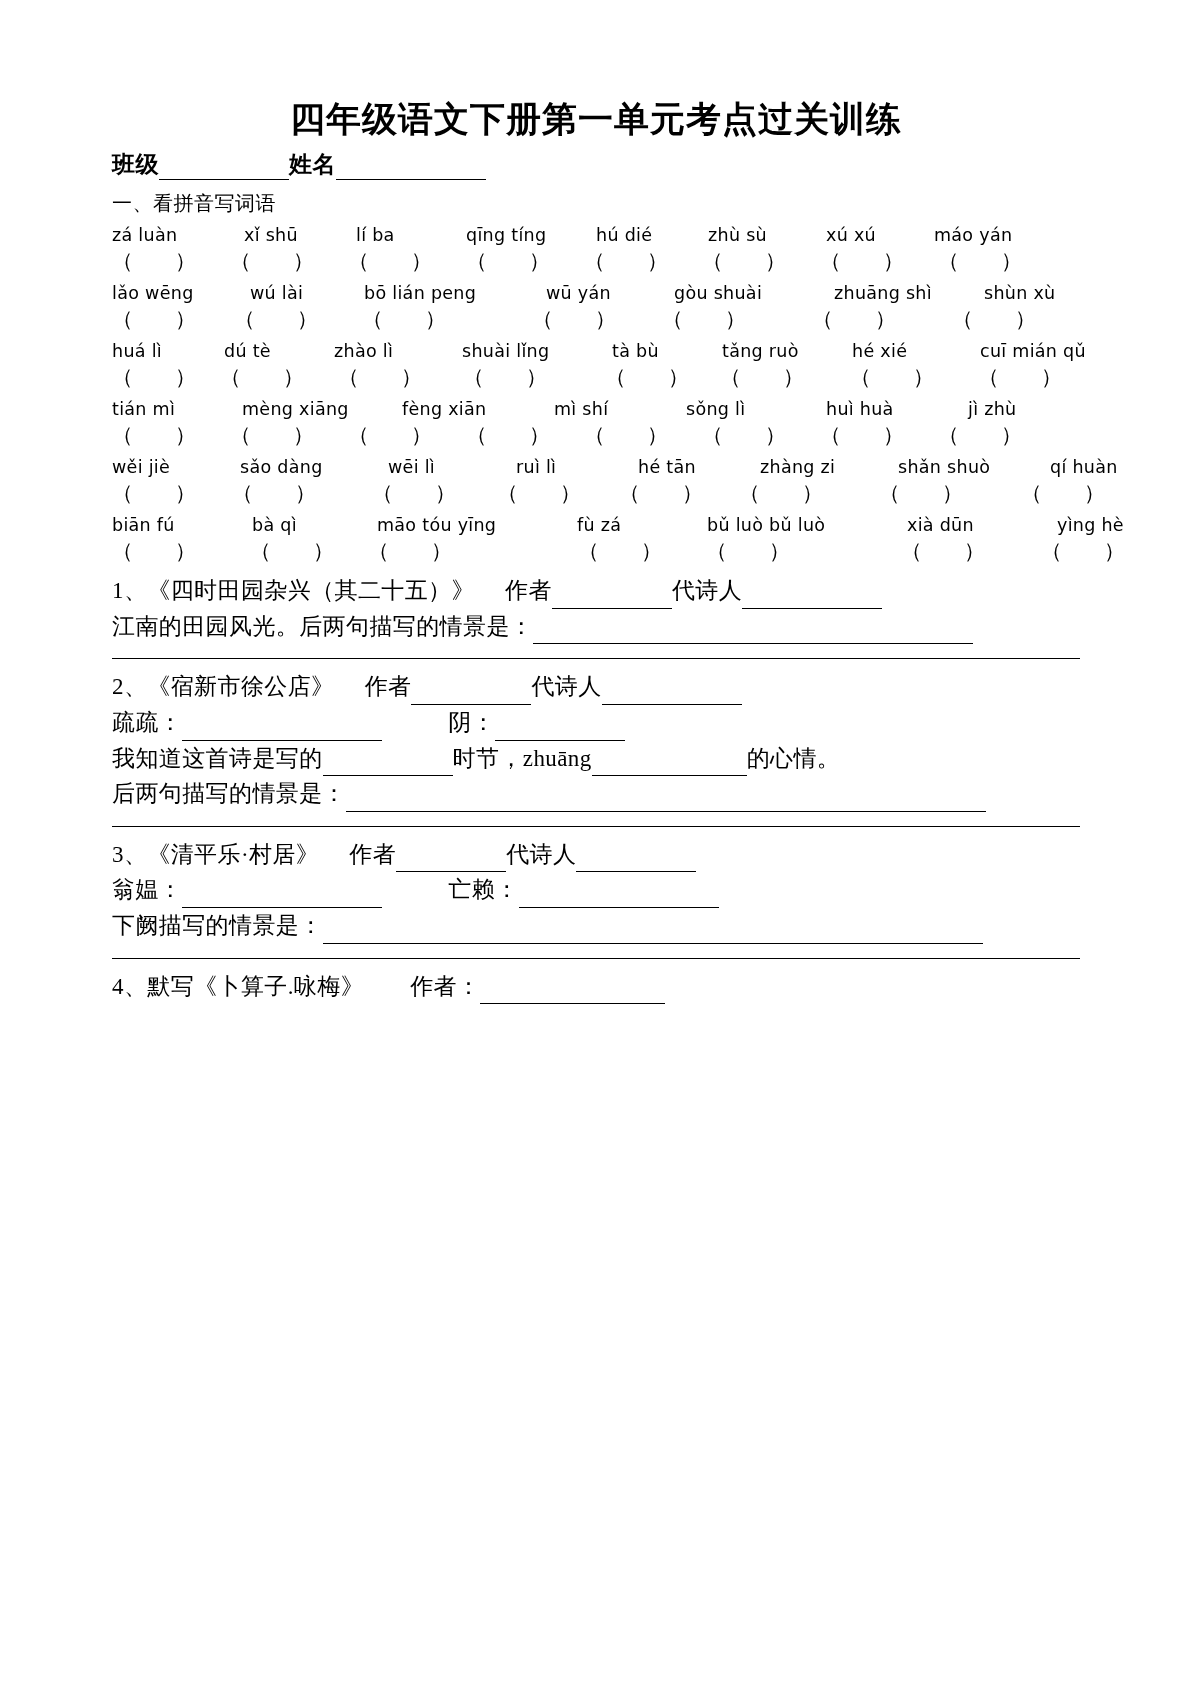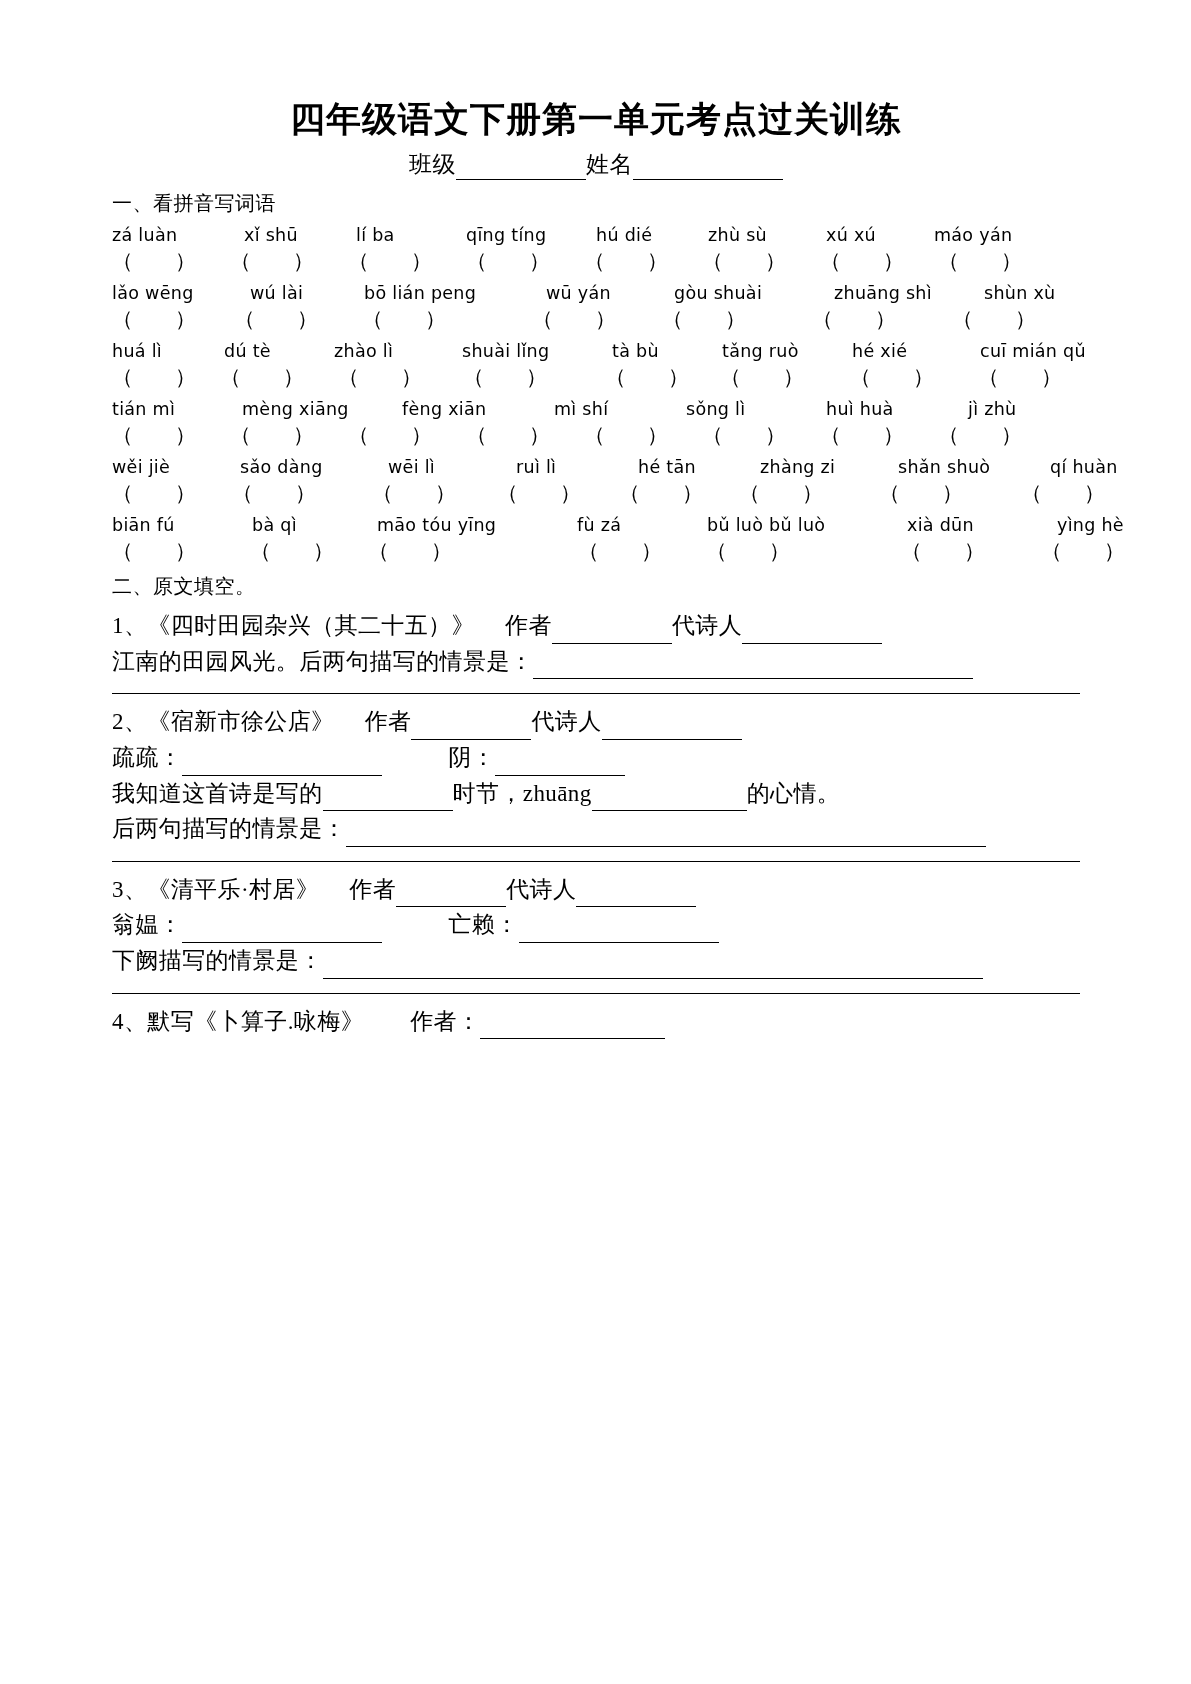--- a/index.html
+++ b/index.html
@@ -31,24 +31,25 @@
   }
   .doc-title {
     text-align: center;
     font-size: 35px;
     font-family: "Liberation Serif", serif;
     letter-spacing: 1px;
     margin: 0 0 6px 0;
     white-space: nowrap;
   }
   .name-line {
-    text-align: center;
+    text-align: left;
     font-size: 23px;
     margin: 0 0 10px 0;
     letter-spacing: 0.5px;
+    font-weight: bold;
   }
   .section-head {
     font-size: 20px;
     margin: 6px 0 8px 0;
     letter-spacing: 0.5px;
   }
   .pinyin-row {
     font-family: "DejaVu Sans", sans-serif;
     font-size: 17.5px;
     white-space: nowrap;
@@ -137,21 +138,20 @@
       <span class="cell" style="width:120px">（　　）</span><span class="cell" style="width:140px">（　　）</span><span class="cell" style="width:125px">（　　）</span><span class="cell" style="width:122px">（　　）</span><span class="cell" style="width:120px">（　　）</span><span class="cell" style="width:140px">（　　）</span><span class="cell" style="width:142px">（　　）</span><span class="cell">（　　）</span>
     </div>
 
     <div class="pinyin-row">
       <span class="cell" style="width:140px">biān fú</span><span class="cell" style="width:125px">bà qì</span><span class="cell" style="width:200px">māo tóu yīng</span><span class="cell" style="width:130px">fù zá</span><span class="cell" style="width:200px">bǔ luò bǔ luò</span><span class="cell" style="width:150px">xià dūn</span><span class="cell">yìng hè</span>
     </div>
     <div class="paren-row">
       <span class="cell" style="width:138px">（　　）</span><span class="cell" style="width:118px">（　　）</span><span class="cell" style="width:210px">（　　）</span><span class="cell" style="width:128px">（　　）</span><span class="cell" style="width:195px">（　　）</span><span class="cell" style="width:140px">（　　）</span><span class="cell">（　　）</span>
     </div>
 
-    <div class="section-head">二、原文填空。</div>
 
     <div class="q-line">
       <span>1、《四时田园杂兴（其二十五）》</span>
       <span style="display:inline-block;width:24px"></span><span>作者</span><span class="blank" style="width:120px"></span><span>代诗人</span><span class="blank" style="width:140px"></span>
     </div>
     <div class="q-line">
       <span>江南的田园风光。后两句描写的情景是：</span><span class="blank" style="width:440px"></span>
     </div>
     <div class="long-rule"></div>
 

